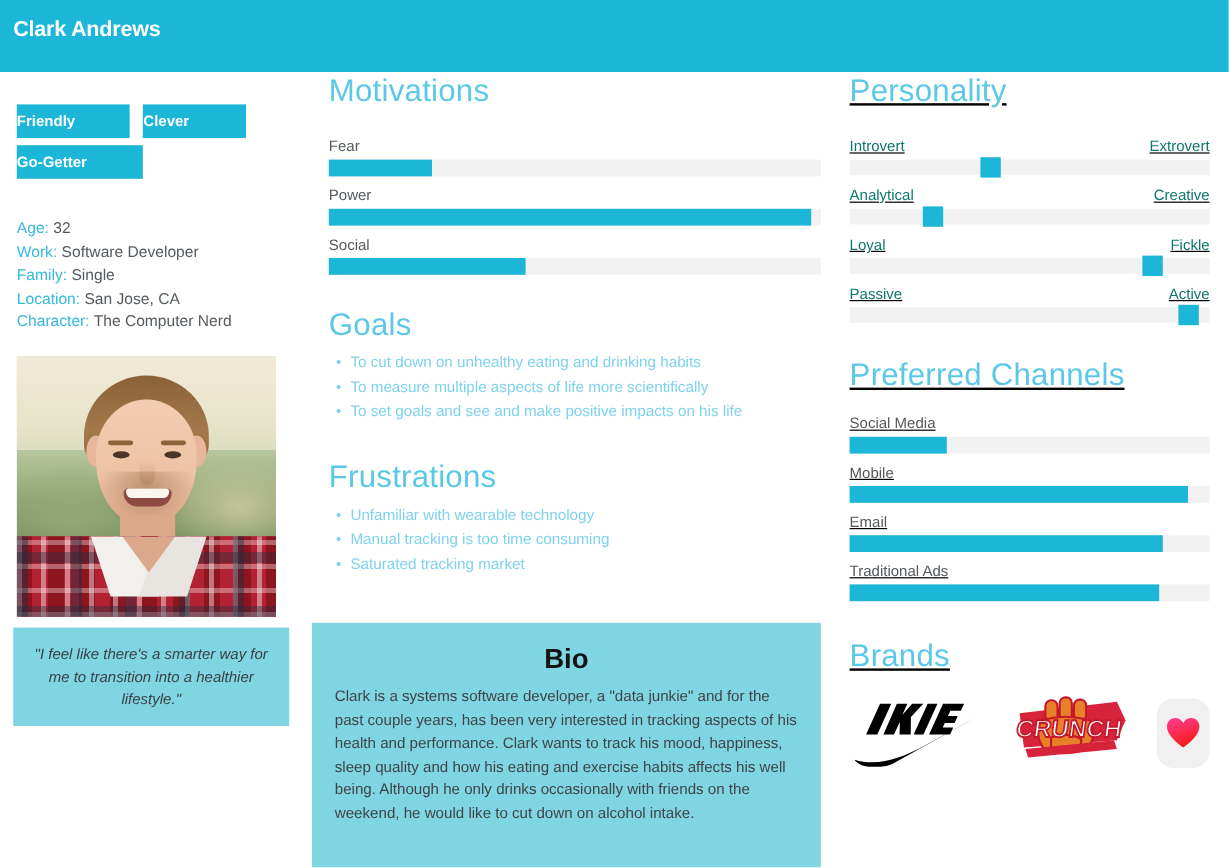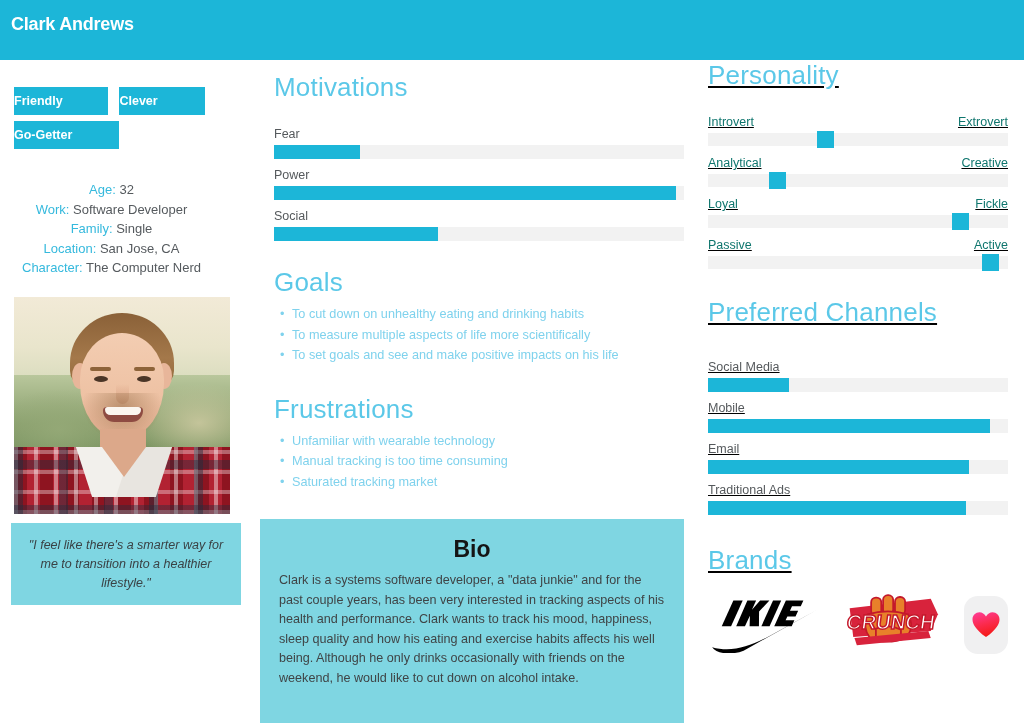--- a/index.html
+++ b/index.html
@@ -56,25 +56,24 @@
     padding: 7px 0;
     margin: 0 7px 6px 0;
     vertical-align: top;
   }
   .tag.w1 { width: 94px; }
   .tag.w2 { width: 86px; }
   .tag.w3 { width: 105px; }
 
   .demo {
     position: absolute;
-    left: 22px;
+    left: 14px;
     top: 120px;
     font-size: 13px;
     line-height: 19.5px;
-    text-align: center;
   }
   .demo-row { white-space: nowrap; }
   .demo-label { color: #35b9dd; }
   .demo-value { color: #555a5e; }
 
   
   .portrait {
     position: absolute;
     left: 14px;
     top: 237px;
@@ -189,21 +188,20 @@
     line-height: 19px;
     padding: 0 14px;
   }
 
   
   .col-mid {
     position: absolute;
     left: 274px;
     top: 60px;
     width: 410px;
-    margin-top: 12px;
   }
   .col-right {
     position: absolute;
     left: 708px;
     top: 60px;
     width: 300px;
     text-decoration: underline;
   }
 
   .sec-title {
@@ -456,21 +454,21 @@
       <span>Passive</span>
       <span>Active</span>
     </div>
     <div class="slider-track">
       <div class="slider-thumb" style="left: calc(94% - 8px);"></div>
     </div>
   </div>
 
   <h2 class="sec-title" style="margin-top:28px">Preferred Channels</h2>
 
-  <div style="margin-top:32px">
+  <div style="margin-top:18px">
     <div class="bar-label">Social Media</div>
     <div class="bar-track">
       <div class="bar-fill" style="width: 27%;"></div>
     </div>
     <div class="bar-label">Mobile</div>
     <div class="bar-track">
       <div class="bar-fill" style="width: 94%;"></div>
     </div>
     <div class="bar-label">Email</div>
     <div class="bar-track">

